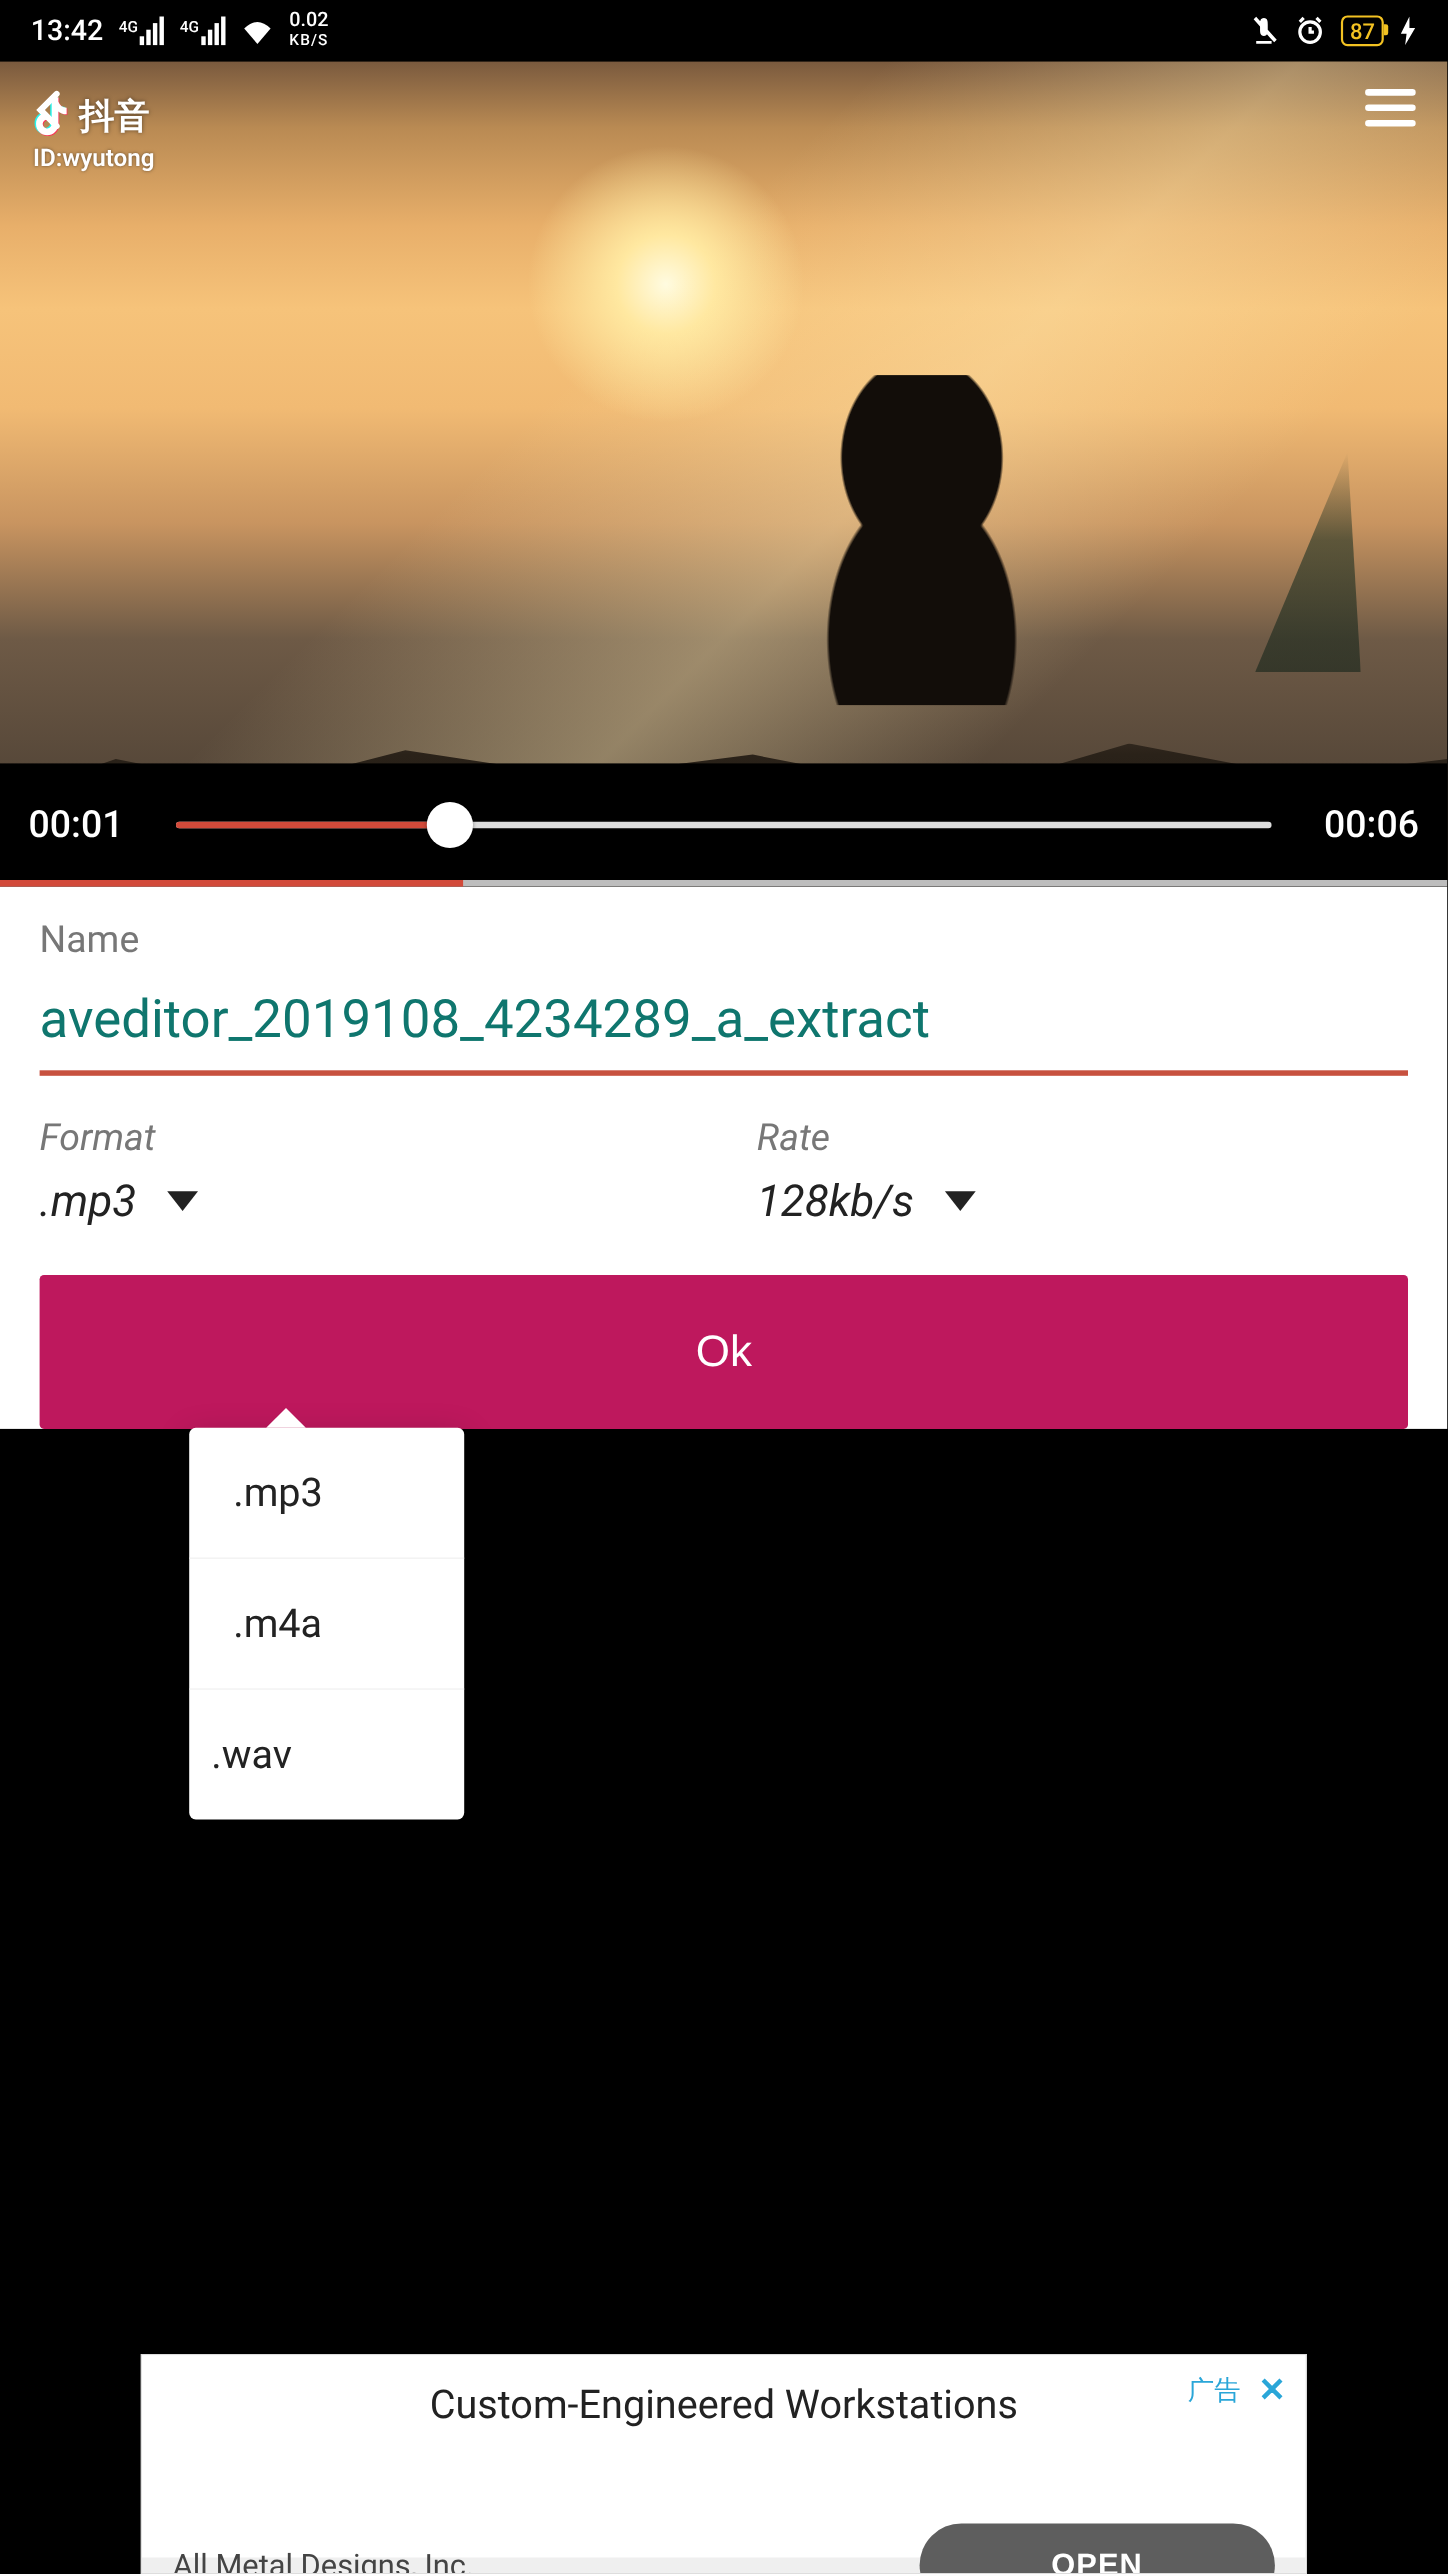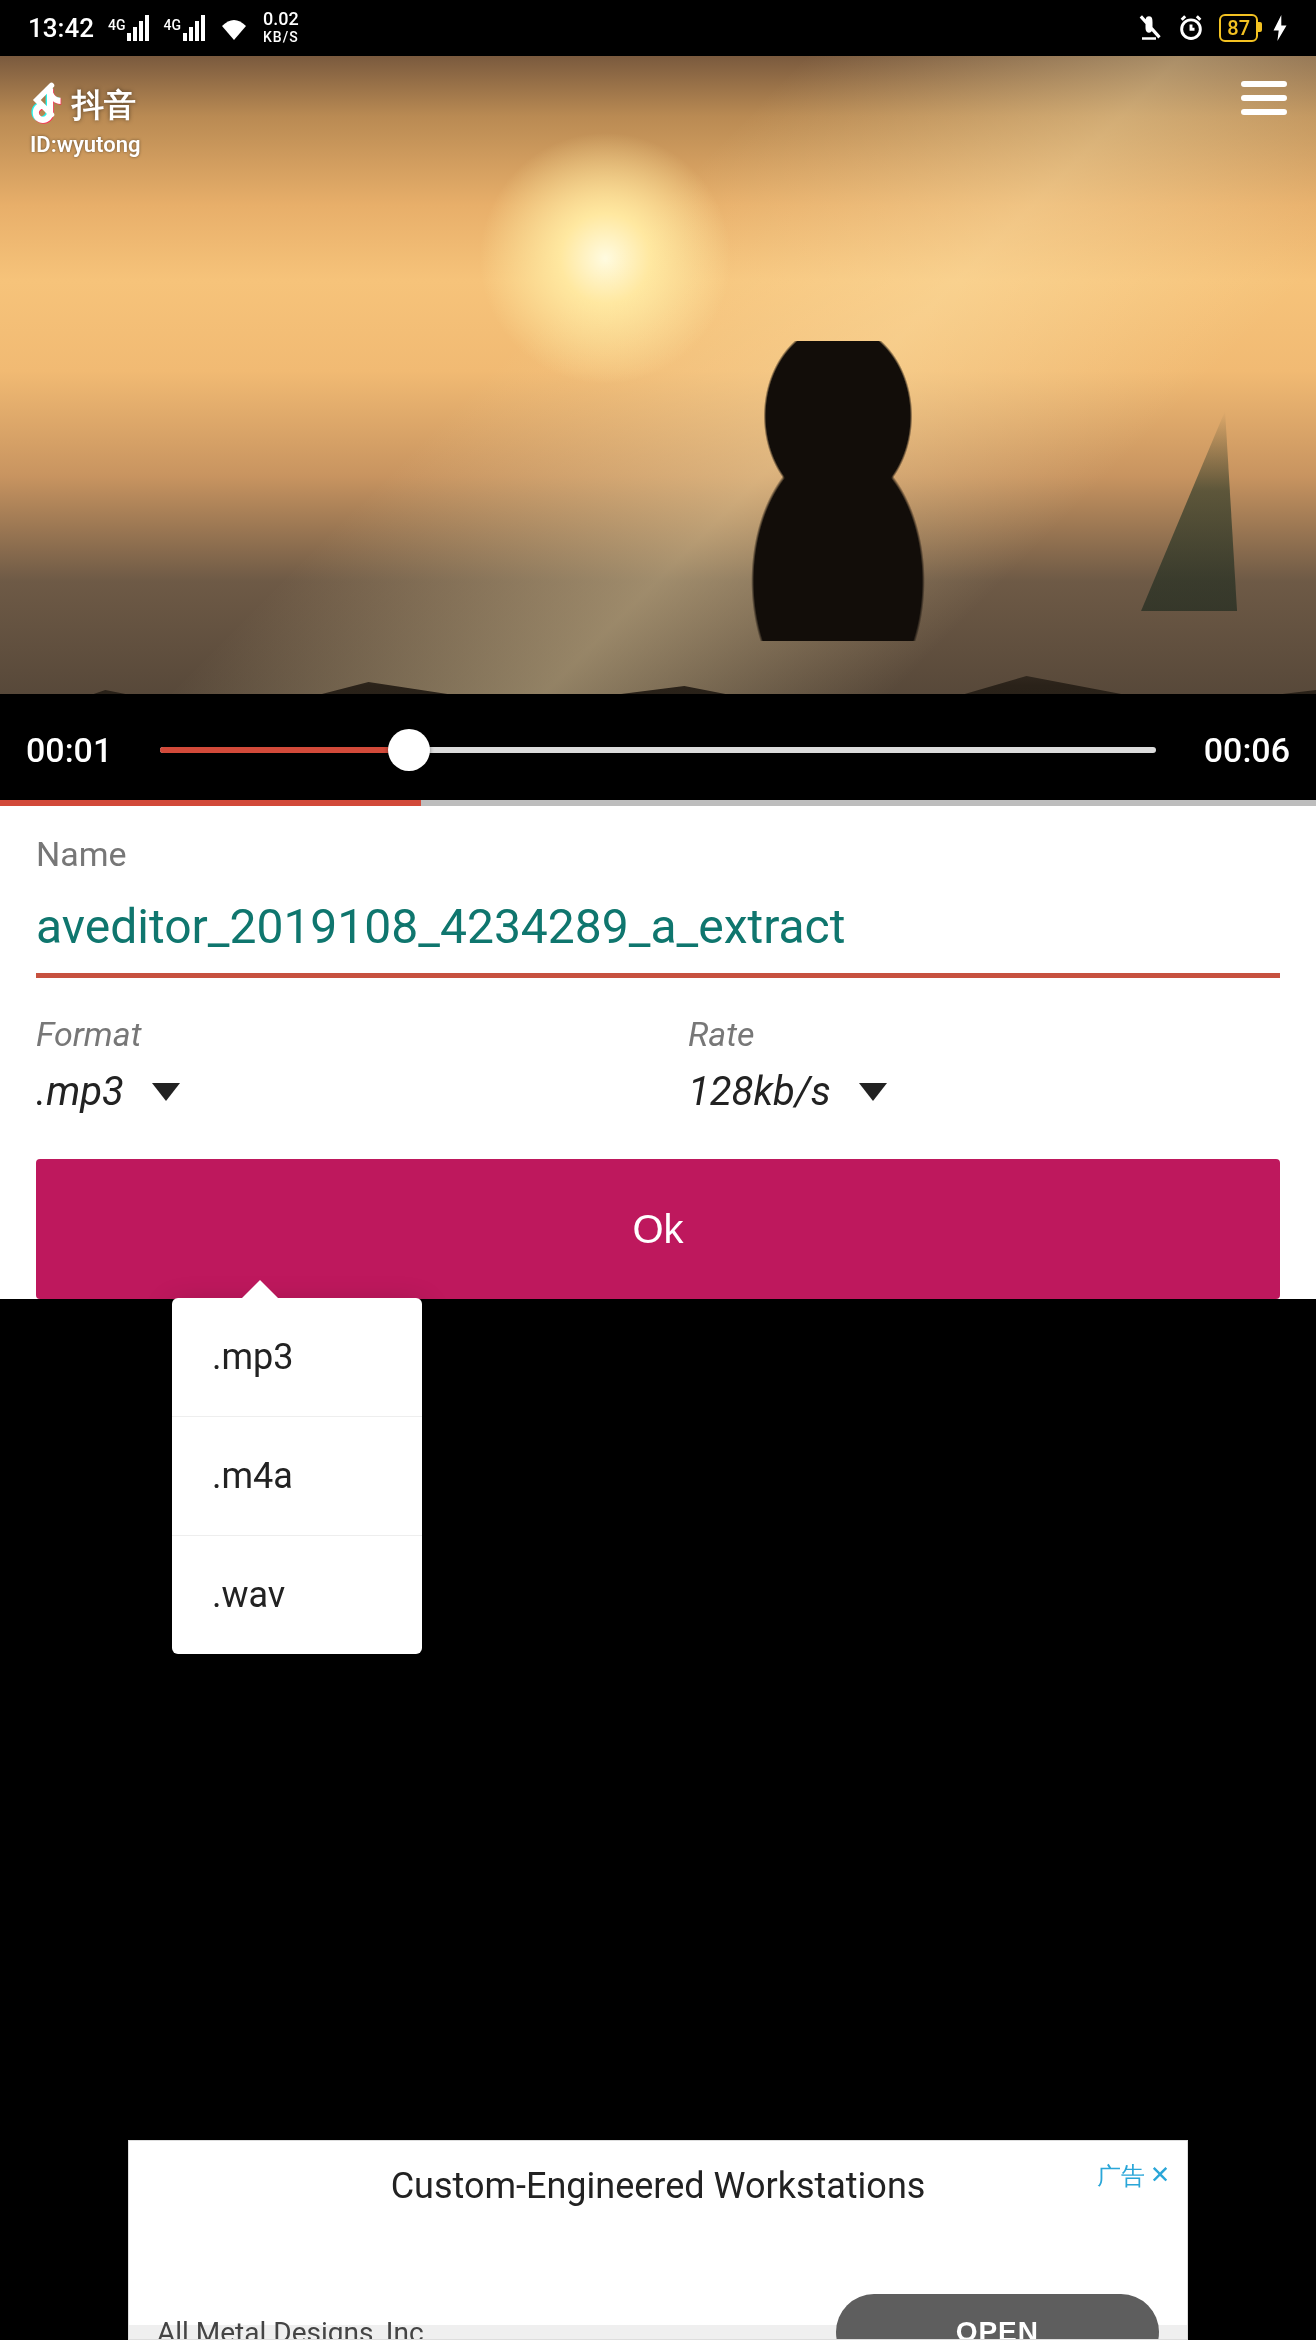--- a/index.html
+++ b/index.html
@@ -65,28 +65,28 @@
   .row2 { display:flex; gap:60px; margin-top:36px;font-style:italic; }
   .col { flex:1; }
   .dd { display:flex; align-items:center; gap:28px; font-size:40px; color:#222; margin-top:12px; cursor:pointer; }
   .caret { width:0; height:0; border-left:14px solid transparent; border-right:14px solid transparent; border-top:18px solid #222; }
   .ok-btn { width:100%; margin-top:44px; height:140px; background:#be185d; color:#fff; font-size:40px; font-weight:500; border:none; border-radius:4px; cursor:pointer; }
 
   
   .popup { position:absolute; left:172px; top:1298px; width:250px; background:#fff; border-radius:6px; box-shadow:0 8px 30px rgba(0,0,0,.22); z-index:50; }
   .popup:before { content:""; position:absolute; top:-18px; left:70px; width:0; height:0; border-left:18px solid transparent; border-right:18px solid transparent; border-bottom:18px solid #fff; }
   .popup .opt { padding:38px 40px; font-size:36px; color:#222; border-bottom:1px solid #eee; cursor:pointer; }
-  .popup .opt:last-child { border-bottom:none; }
+  .popup .opt:last-child { border-bottom:none;padding-left:20px; }
 
   
   .ad { position:absolute; left:128px; right:128px; bottom:0; top:2140px; border:1px solid #ddd; background:#fff; overflow:hidden; }
   .ad .hdr { padding:24px 28px 6px 28px; }
   .ad .title { font-size:36px; color:#222;text-align:center; }
   .ad .sub { font-size:30px; color:#888; margin-top:14px; }
-  .ad .tag { position:absolute; top:14px; right:18px; display:flex; align-items:flex-end; gap:6px;font-family:Liberation Mono, monospace; }
+  .ad .tag { position:absolute; top:14px; right:18px; display:flex; align-items:center; gap:16px; }
   .ad .tag .adlabel { color:#2aa6d8; font-size:24px; }
   .ad .tag .x { color:#2aa6d8; font-size:30px; font-weight:700; }
   .ad .bottom { position:absolute; left:0; right:0; bottom:0; top:184px; background:#efefef; display:flex; align-items:center; justify-content:space-between; padding:0 28px; }
   .ad .company { font-size:28px; color:#444; }
   .ad .open { background:#5e5e5e; color:#fff; font-size:28px; font-weight:600; letter-spacing:1px; border:none; border-radius:50px; padding:22px 120px; }
 
   
   svg { display:block; }
 </style>
 </head>

